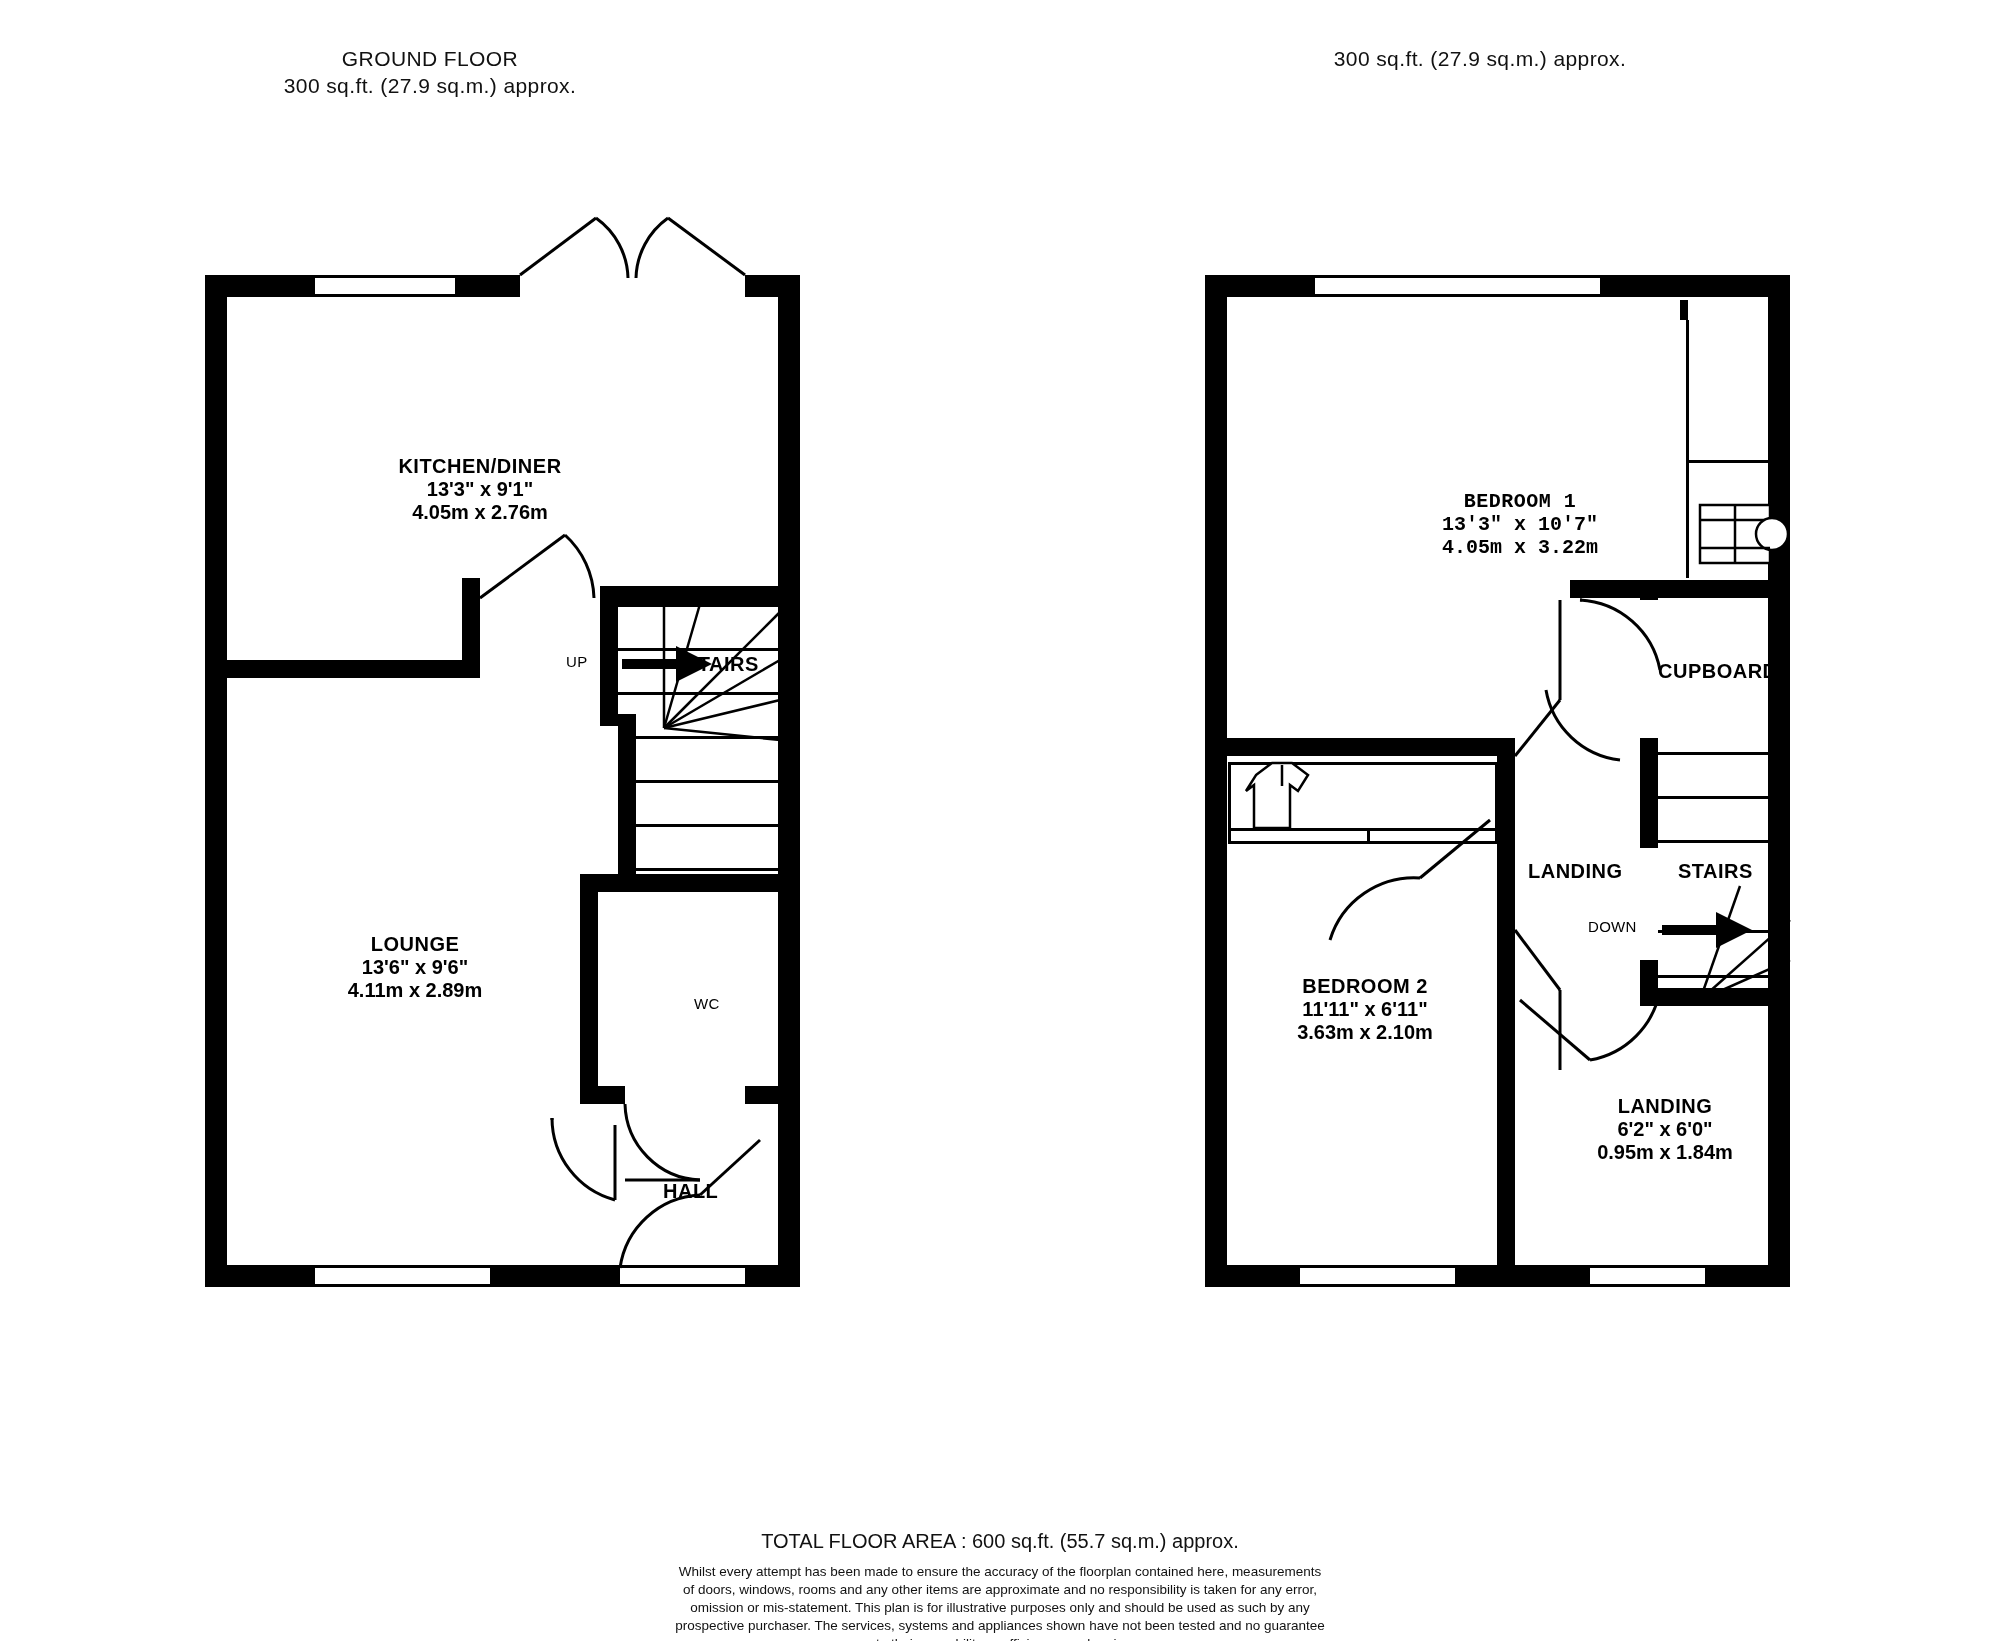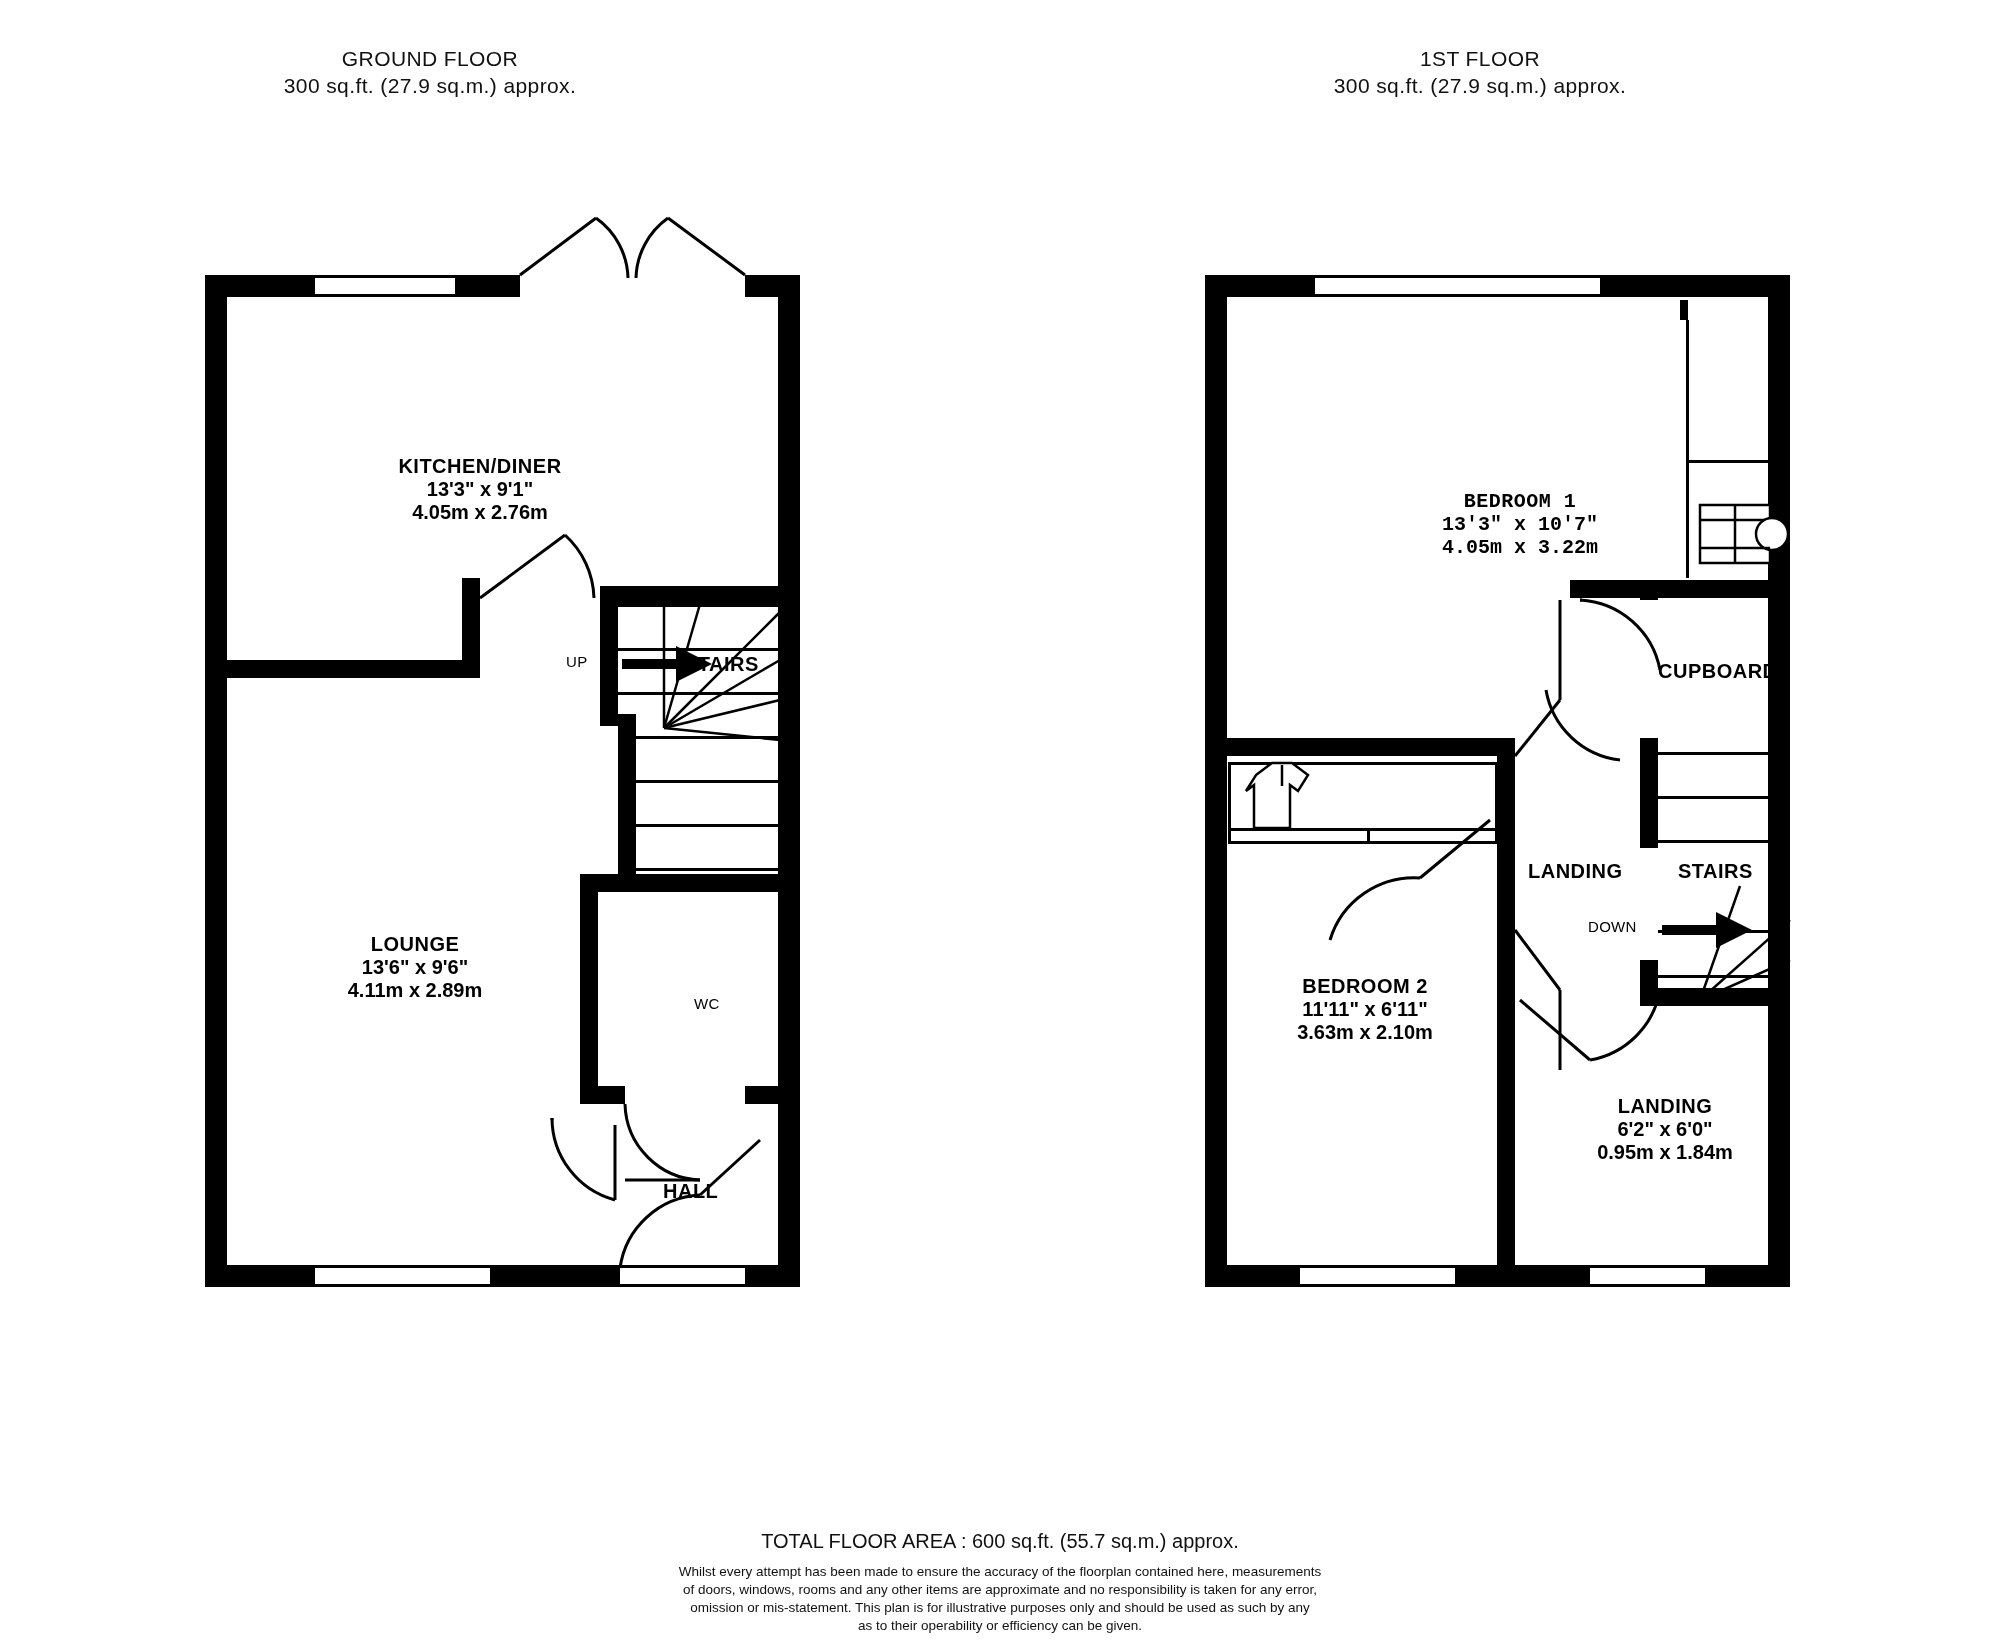--- a/index.html
+++ b/index.html
@@ -101,21 +101,20 @@
 <body>
 
 <div class="canvas">
 
   <div class="floor-title" style="left:180px; top:45px; width:500px;">
     <span class="name">GROUND FLOOR</span>
     <span class="area">300 sq.ft. (27.9 sq.m.) approx.</span>
   </div>
 
   <div class="floor-title" style="left:1230px; top:45px; width:500px;">
-    <span class="name">1ST FLOOR</span>
     <span class="area">300 sq.ft. (27.9 sq.m.) approx.</span>
   </div>
 
   <div>
 
     <div class="wall" style="left:205px; top:275px; width:22px; height:1012px;"></div>
     <div class="wall" style="left:778px; top:275px; width:22px; height:1012px;"></div>
     <div class="wall" style="left:205px; top:275px; width:110px; height:22px;"></div>
     <div class="wall" style="left:455px; top:275px; width:65px; height:22px;"></div>
     <div class="wall" style="left:745px; top:275px; width:55px; height:22px;"></div>
@@ -335,18 +334,19 @@
       </g>
     </g>
   </svg>
 
   <div class="footer" style="top:1530px;">
     <div class="footer-total">TOTAL FLOOR AREA : 600 sq.ft. (55.7 sq.m.) approx.</div>
     <div class="footer-disclaimer">
       <span>Whilst every attempt has been made to ensure the accuracy of the floorplan contained here, measurements</span>
       <span>of doors, windows, rooms and any other items are approximate and no responsibility is taken for any error,</span>
       <span>omission or mis-statement. This plan is for illustrative purposes only and should be used as such by any</span>
+      <span>prospective purchaser. The services, systems and appliances shown have not been tested and no guarantee</span>
       <span>as to their operability or efficiency can be given.</span>
 
     </div>
   </div>
 
 </div>
 
 </body></html>

